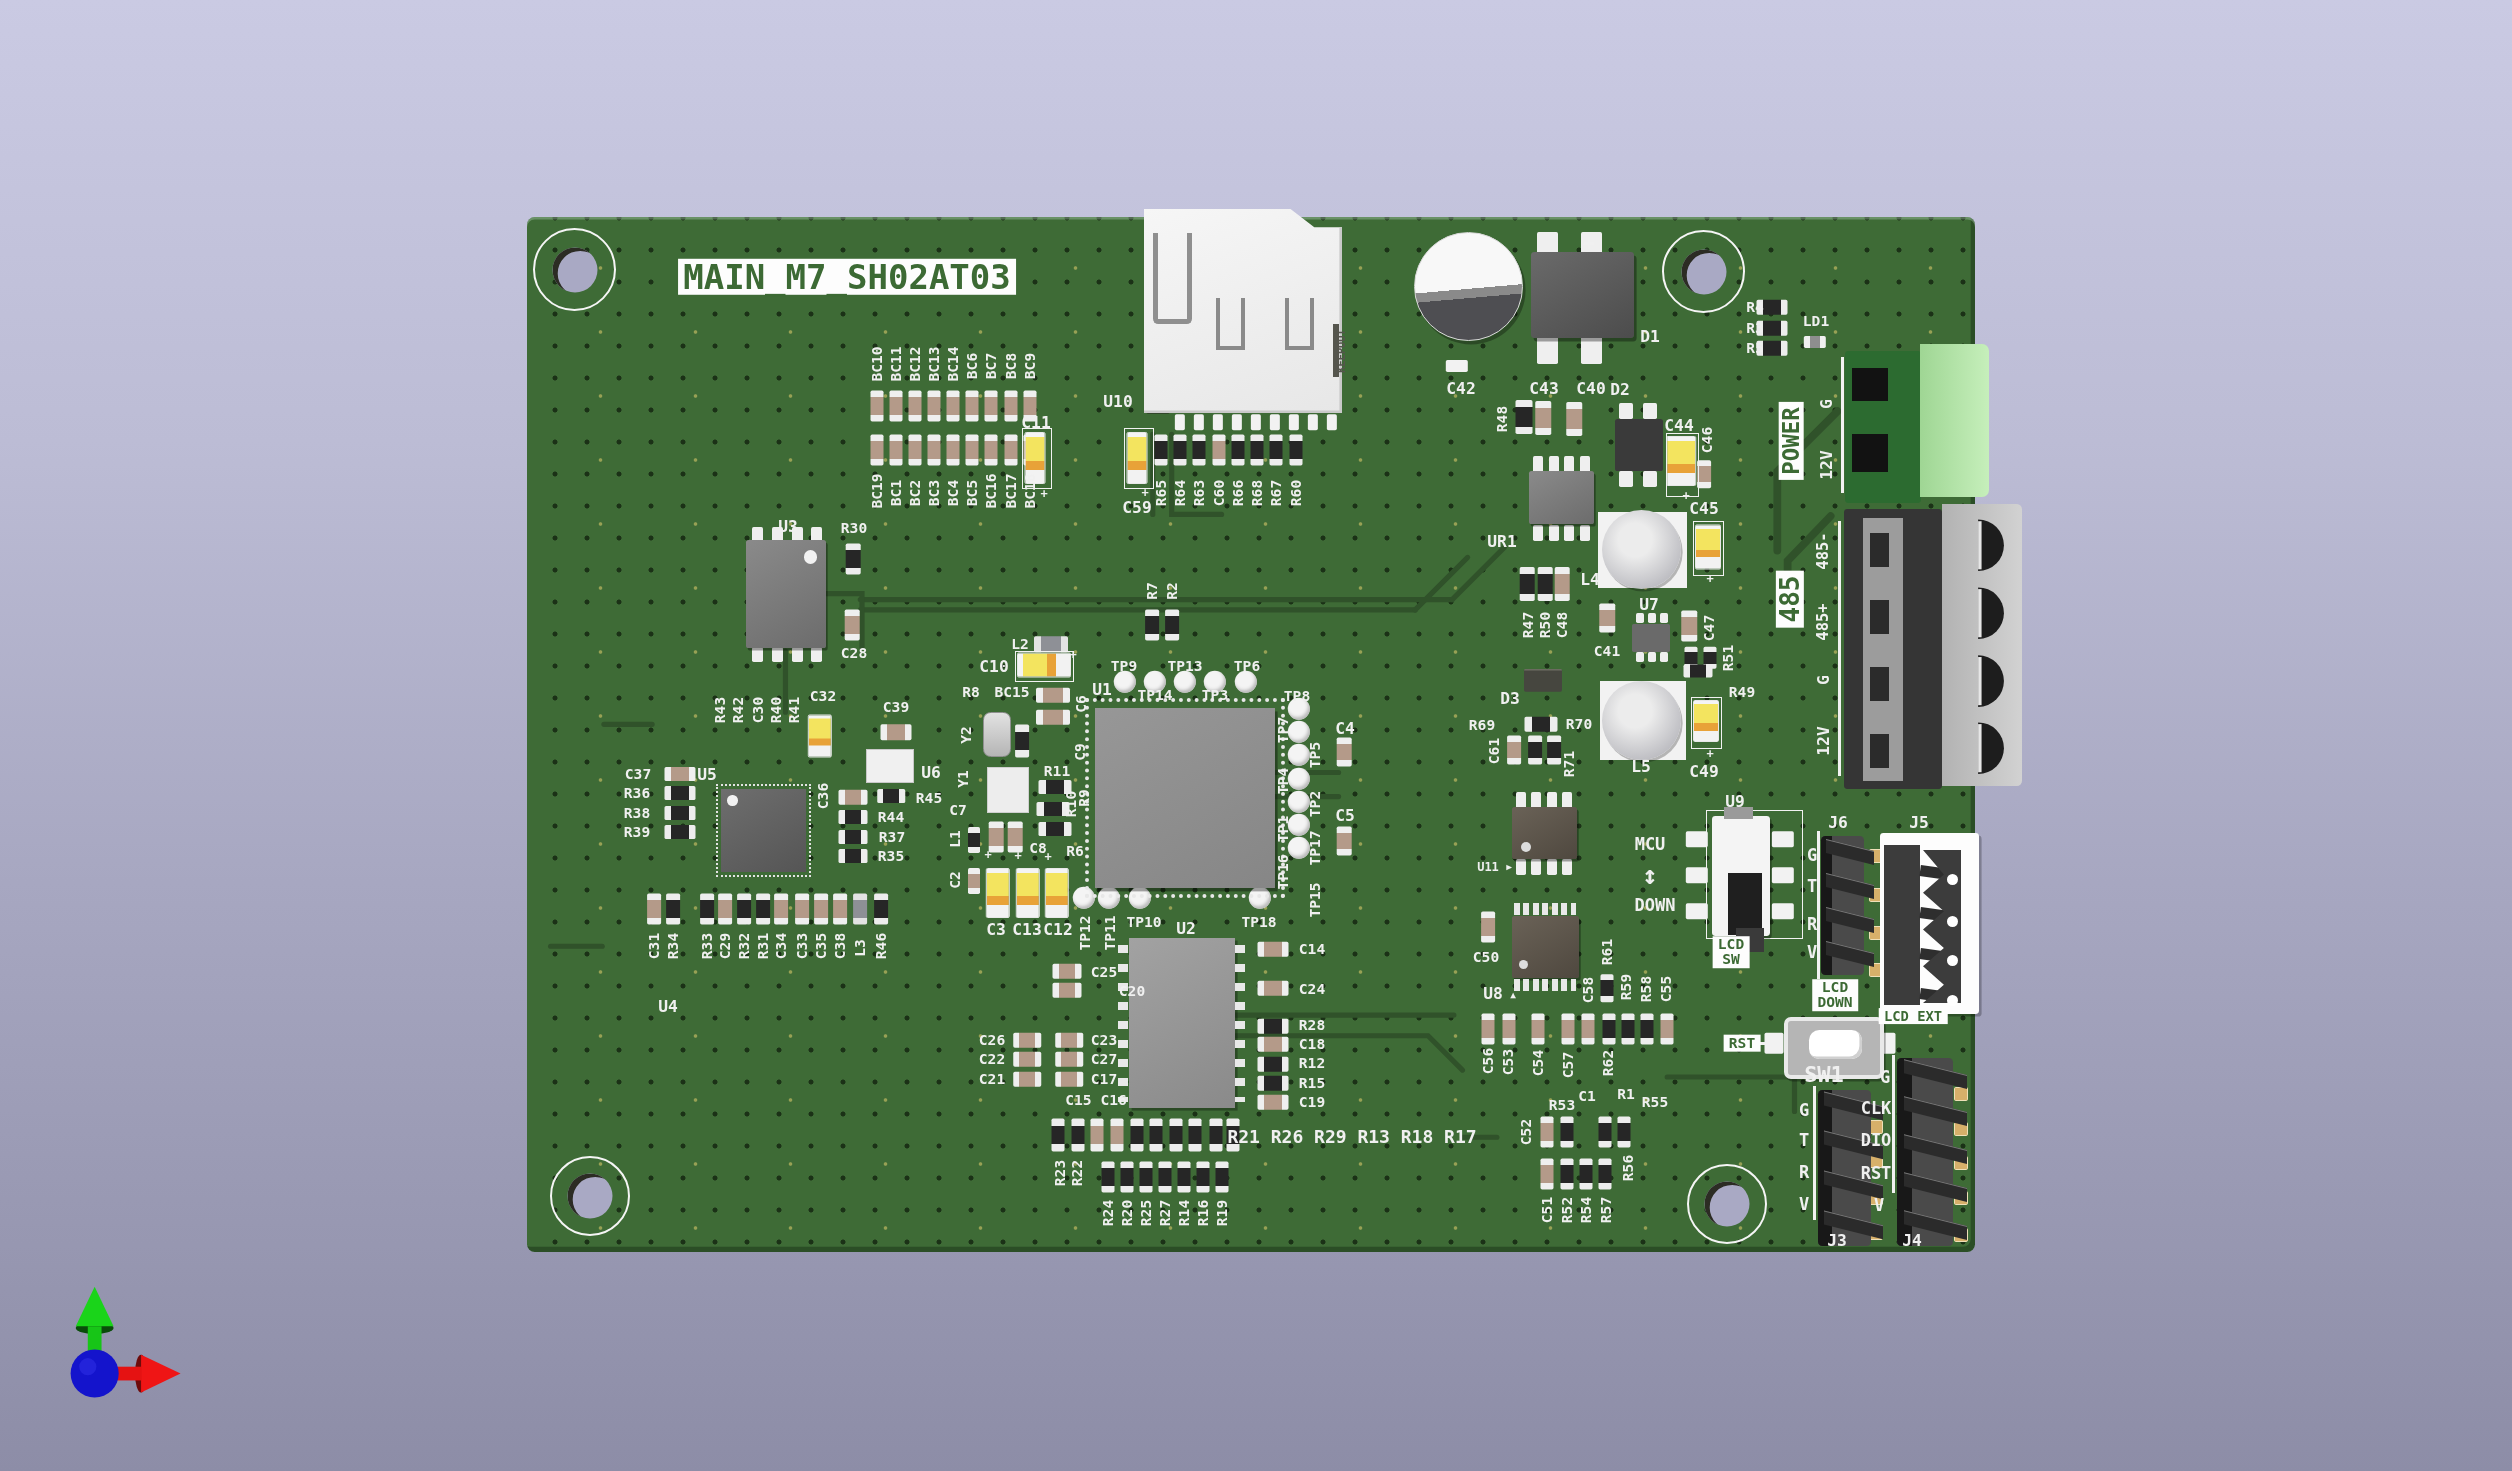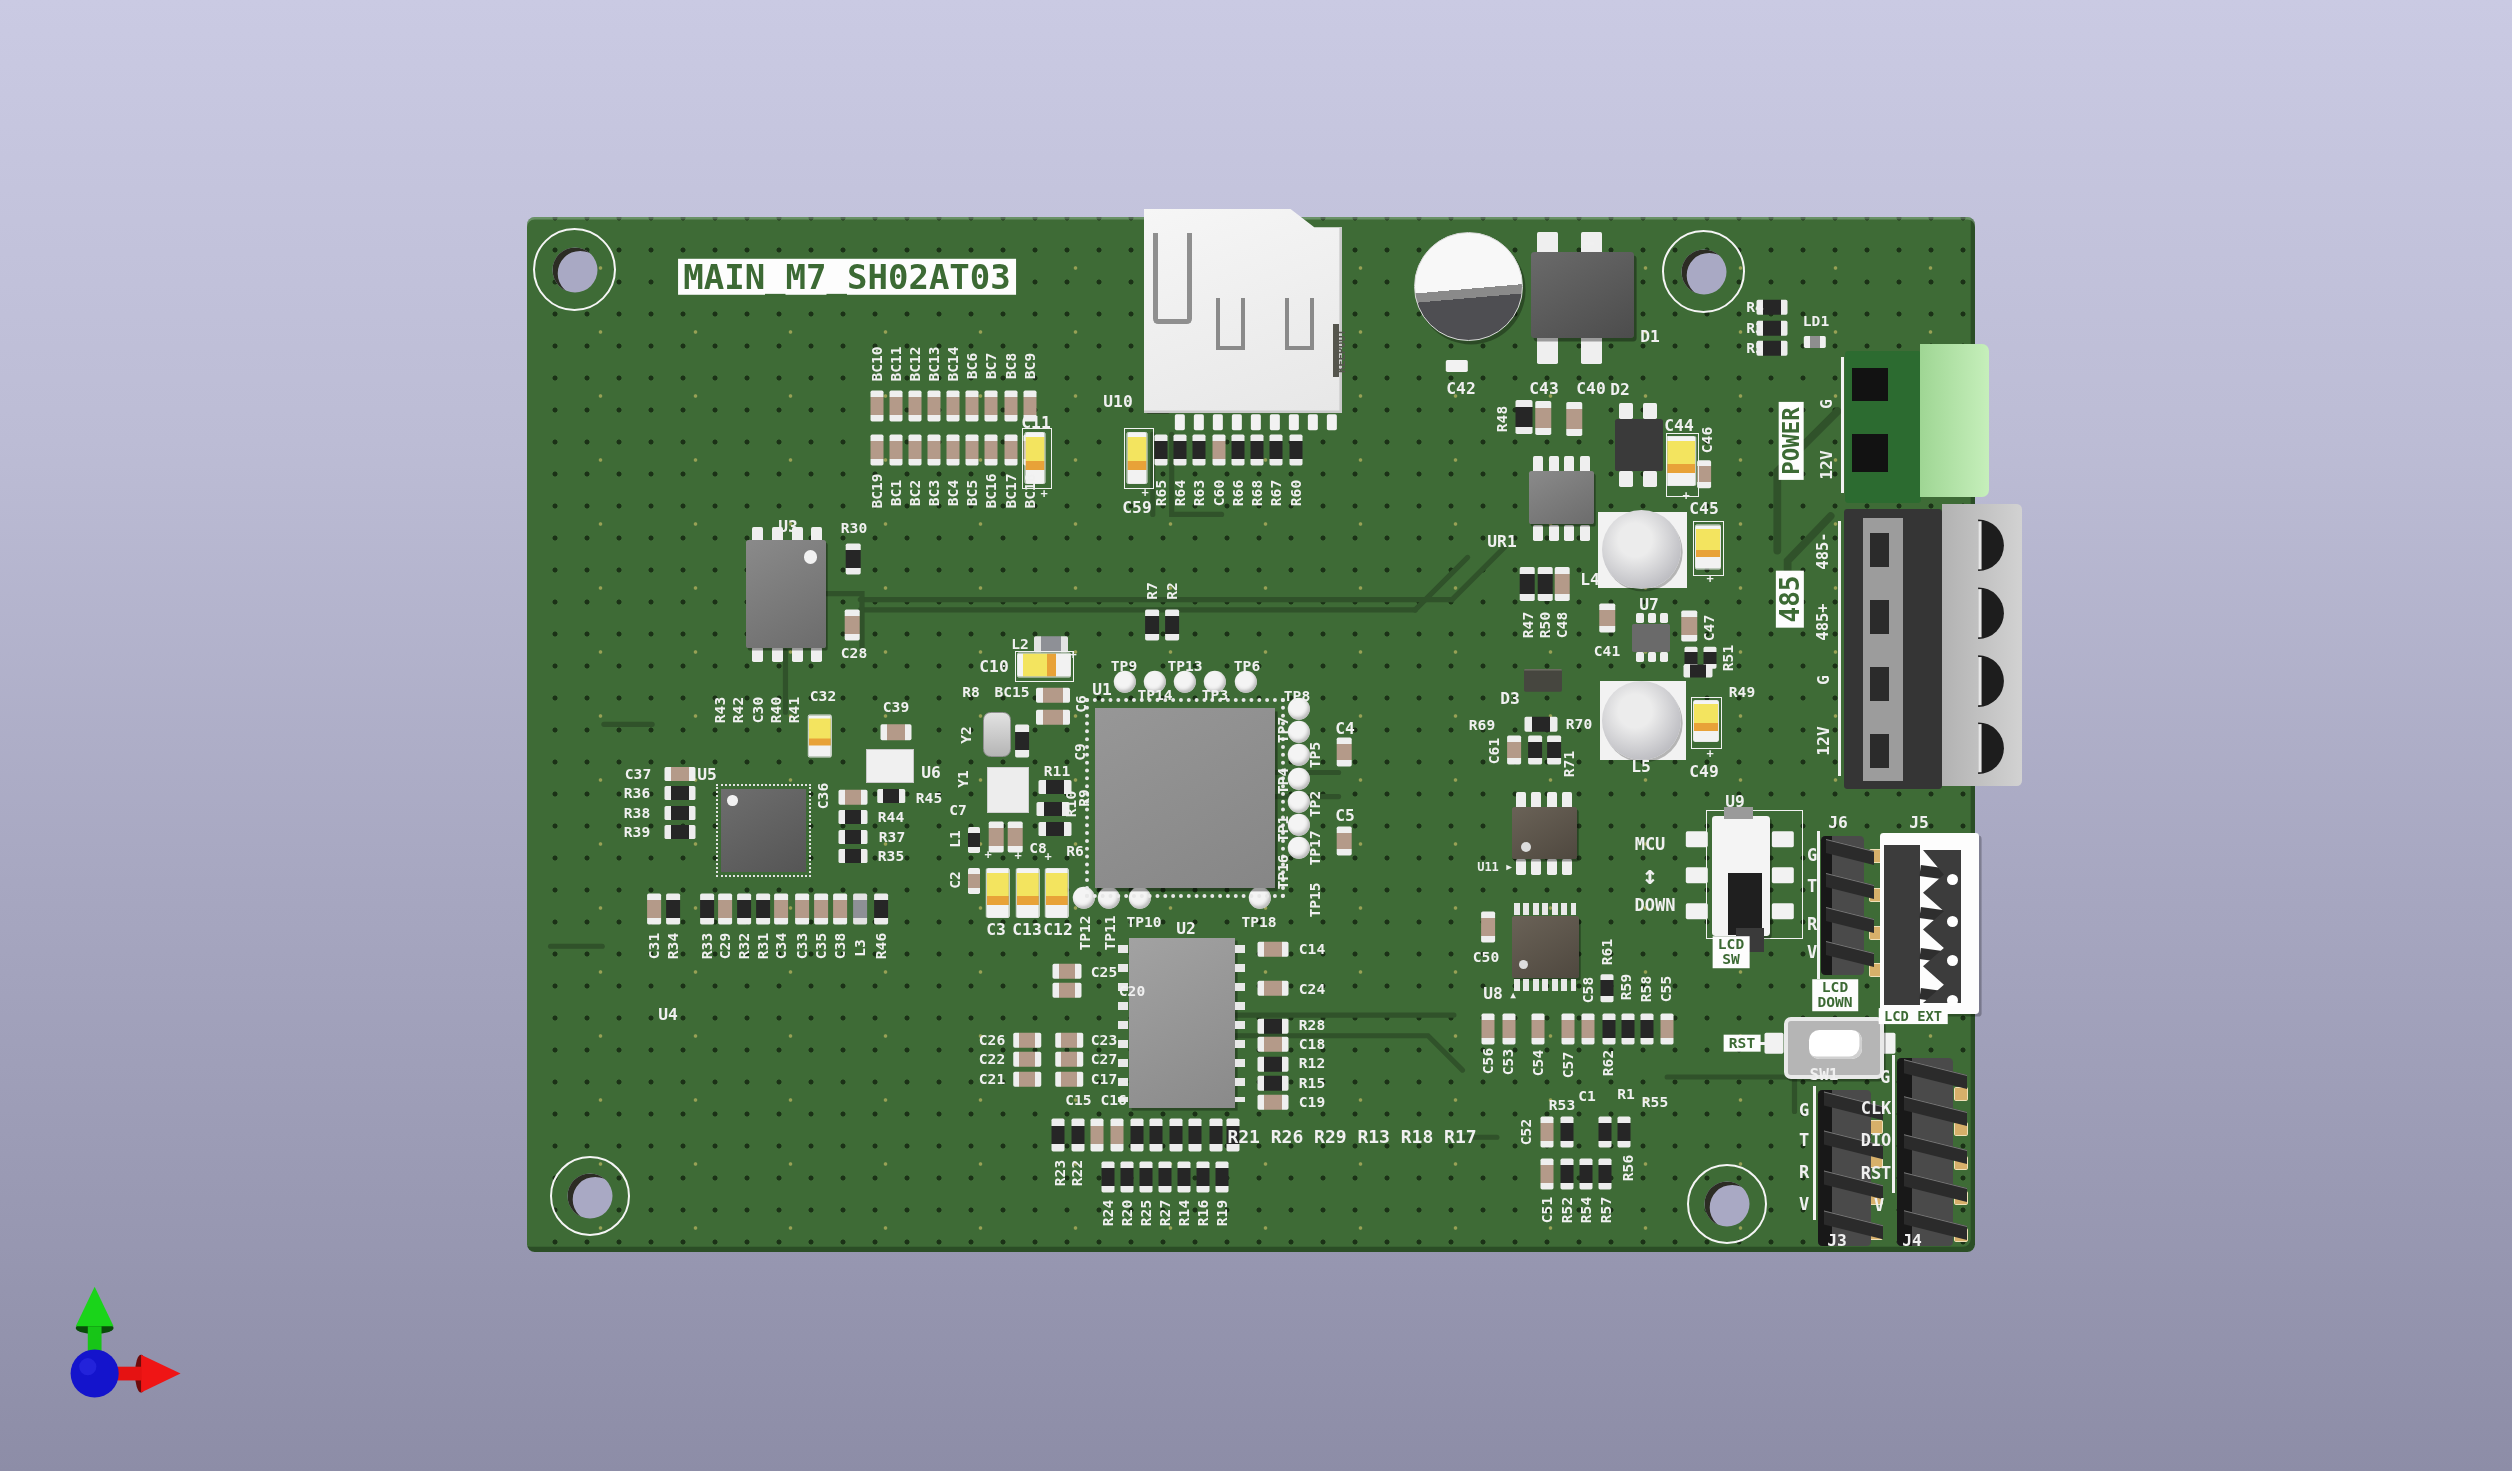--- a/index.html
+++ b/index.html
@@ -538,21 +538,21 @@
       <div class="lbl" style="left: 707px; top: 946px; transform: translate(-50%, -50%) rotate(-90deg);">R33</div>
       <div class="lbl" style="left: 725px; top: 946px; transform: translate(-50%, -50%) rotate(-90deg);">C29</div>
       <div class="lbl" style="left: 744px; top: 946px; transform: translate(-50%, -50%) rotate(-90deg);">R32</div>
       <div class="lbl" style="left: 763px; top: 946px; transform: translate(-50%, -50%) rotate(-90deg);">R31</div>
       <div class="lbl" style="left: 781px; top: 946px; transform: translate(-50%, -50%) rotate(-90deg);">C34</div>
       <div class="lbl" style="left: 802px; top: 946px; transform: translate(-50%, -50%) rotate(-90deg);">C33</div>
       <div class="lbl" style="left: 821px; top: 946px; transform: translate(-50%, -50%) rotate(-90deg);">C35</div>
       <div class="lbl" style="left: 840px; top: 946px; transform: translate(-50%, -50%) rotate(-90deg);">C38</div>
       <div class="lbl" style="left: 860px; top: 948px; transform: translate(-50%, -50%) rotate(-90deg);">L3</div>
       <div class="lbl" style="left: 881px; top: 946px; transform: translate(-50%, -50%) rotate(-90deg);">R46</div>
-      <div class="lbl" style="left: 668px; top: 1007px; font-size: 16.3px; transform: translate(-50%, -50%) rotate(0deg); margin-top: 8px;">U4</div>
+      <div class="lbl" style="left: 668px; top: 1007px; font-size: 16.3px; transform: translate(-50%, -50%) rotate(0deg);">U4</div>
       <div class="lbl" style="left: 1020px; top: 644px; transform: translate(-50%, -50%) rotate(0deg);">L2</div>
       <div class="lbl" style="left: 994px; top: 667px; font-size: 16.3px; transform: translate(-50%, -50%) rotate(0deg);">C10</div>
       <div class="lbl" style="left: 971px; top: 692px; transform: translate(-50%, -50%) rotate(0deg);">R8</div>
       <div class="lbl" style="left: 1012px; top: 692px; transform: translate(-50%, -50%) rotate(0deg);">BC15</div>
       <div class="lbl" style="left: 1081px; top: 704px; transform: translate(-50%, -50%) rotate(-90deg);">C6</div>
       <div class="lbl" style="left: 1080px; top: 752px; transform: translate(-50%, -50%) rotate(-90deg);">C9</div>
       <div class="lbl" style="left: 1057px; top: 771px; transform: translate(-50%, -50%) rotate(0deg);">R11</div>
       <div class="lbl" style="left: 1071px; top: 804px; transform: translate(-50%, -50%) rotate(-90deg);">R10</div>
       <div class="lbl" style="left: 1084px; top: 798px; transform: translate(-50%, -50%) rotate(-90deg);">R9</div>
       <div class="lbl" style="left: 1075px; top: 851px; transform: translate(-50%, -50%) rotate(0deg);">R6</div>
@@ -667,21 +667,21 @@
       <div class="lbl" style="left: 1626px; top: 1094px; transform: translate(-50%, -50%) rotate(0deg);">R1</div>
       <div class="lbl" style="left: 1655px; top: 1102px; transform: translate(-50%, -50%) rotate(0deg);">R55</div>
       <div class="lbl" style="left: 1562px; top: 1105px; transform: translate(-50%, -50%) rotate(0deg);">R53</div>
       <div class="lbl" style="left: 1526px; top: 1132px; transform: translate(-50%, -50%) rotate(-90deg);">C52</div>
       <div class="lbl" style="left: 1628px; top: 1168px; transform: translate(-50%, -50%) rotate(-90deg);">R56</div>
       <div class="lbl" style="left: 1547px; top: 1210px; transform: translate(-50%, -50%) rotate(-90deg);">C51</div>
       <div class="lbl" style="left: 1567px; top: 1210px; transform: translate(-50%, -50%) rotate(-90deg);">R52</div>
       <div class="lbl" style="left: 1586px; top: 1210px; transform: translate(-50%, -50%) rotate(-90deg);">R54</div>
       <div class="lbl" style="left: 1606px; top: 1210px; transform: translate(-50%, -50%) rotate(-90deg);">R57</div>
       <div class="lbl b" style="left: 1742px; top: 1043px; font-size: 14.6px; transform: translate(-50%, -50%) rotate(0deg);">RST</div>
-      <div class="lbl" style="left: 1824px; top: 1075px; font-size: 16px; transform: translate(-50%, -50%) rotate(0deg);">SW1</div>
+      <div class="lbl" style="left: 1824px; top: 1075px; font-size: 22px; transform: translate(-50%, -50%) rotate(0deg);">SW1</div>
       <div class="lbl b" style="left: 1835px; top: 995px; font-size: 14.6px; transform: translate(-50%, -50%) rotate(0deg);">LCD
 DOWN</div>
       <div class="lbl b" style="left: 1913px; top: 1016px; font-size: 13.8px; transform: translate(-50%, -50%) rotate(0deg);">LCD EXT</div>
       <div class="lbl" style="left: 1837px; top: 1241px; font-size: 16.3px; transform: translate(-50%, -50%) rotate(0deg);">J3</div>
       <div class="lbl" style="left: 1912px; top: 1241px; font-size: 16.3px; transform: translate(-50%, -50%) rotate(0deg);">J4</div>
       <div class="lbl" style="left: 1804px; top: 1111px; font-size: 17px; transform: translate(-50%, -50%) rotate(0deg);">G</div>
       <div class="lbl" style="left: 1804px; top: 1141px; font-size: 17px; transform: translate(-50%, -50%) rotate(0deg);">T</div>
       <div class="lbl" style="left: 1804px; top: 1173px; font-size: 17px; transform: translate(-50%, -50%) rotate(0deg);">R</div>
       <div class="lbl" style="left: 1804px; top: 1205px; font-size: 17px; transform: translate(-50%, -50%) rotate(0deg);">V</div>
       <div class="lbl" style="left: 1876px; top: 1109px; font-size: 17px; transform: translate(-50%, -50%) rotate(0deg);">CLK</div>

